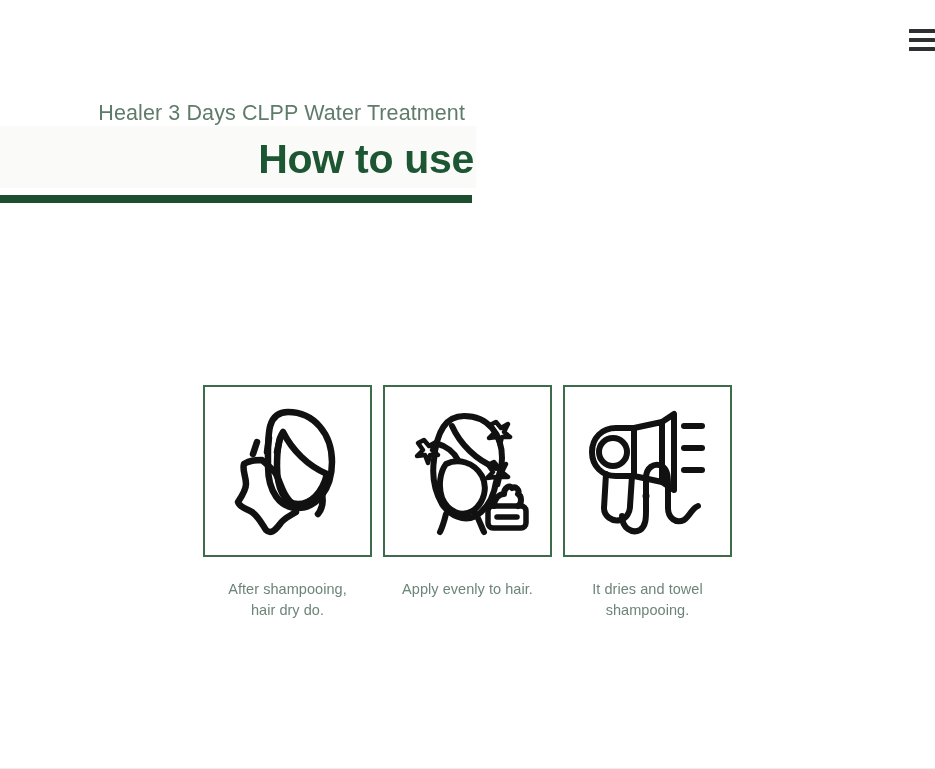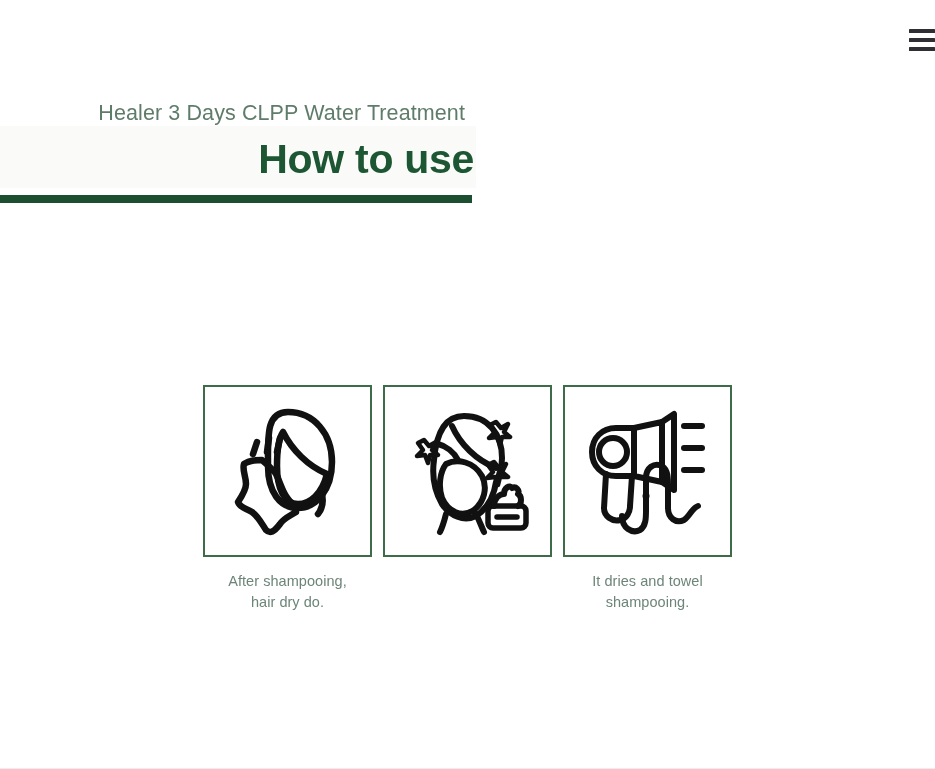--- a/index.html
+++ b/index.html
@@ -120,21 +120,21 @@
     border: 2px solid #3e6b4a;
     background: #ffffff;
     display: flex;
     align-items: center;
     justify-content: center;
   }
   .icon-box svg {
     display: block;
   }
   .caption {
-    margin-top: 14px;
+    margin-top: 22px;
     width: 175px;
     text-align: center;
     font-size: 14.5px;
     line-height: 21px;
     color: #6d8578;
     letter-spacing: 0.05px;
   }
 
   .footer-line {
     position: absolute;
@@ -211,20 +211,23 @@
             <path d="M22 36 L27 42 L34 38 L30 46 L36 51 L28 51 L26 59 L23 51 L15 52 L21 46 L16 39 Z" stroke-width="4.5"></path>
             <path d="M94 18 L99 24 L106 20 L102 28 L108 33 L100 33 L98 41 L95 33 L87 34 L93 28 L88 21 Z" stroke-width="4.5"></path>
             <path d="M92 58 L97 64 L104 60 L100 68 L106 73 L98 73 L96 81 L93 73 L85 74 L91 68 L86 61 Z" stroke-width="4.5"></path>
 
             <rect x="86" y="102" width="38" height="22" rx="5" stroke-width="5.5"></rect>
             <path d="M92 102 C92 94 98 90 102 90 C102 84 108 80 110 84 C114 82 118 86 116 90 C120 92 120 100 116 102"></path>
             <path d="M95 113 L115 113" stroke-width="5.5"></path>
           </g>
         </svg>
       </div>
+      <div class="caption">
+        <span>Apply evenly to hair.</span>
+      </div>
     </div>
 
     <div class="step">
       <div class="icon-box">
         <svg width="132" height="134" viewBox="0 0 132 134">
           <g fill="none" stroke="#111111" stroke-width="6" stroke-linecap="round" stroke-linejoin="round">
 
             <path d="M34 24 C20 24 10 34 10 48 C10 62 20 72 34 72 L52 72 L52 24 Z"></path>
             <path d="M52 24 L80 18 L80 78 L52 72 Z"></path>
 

